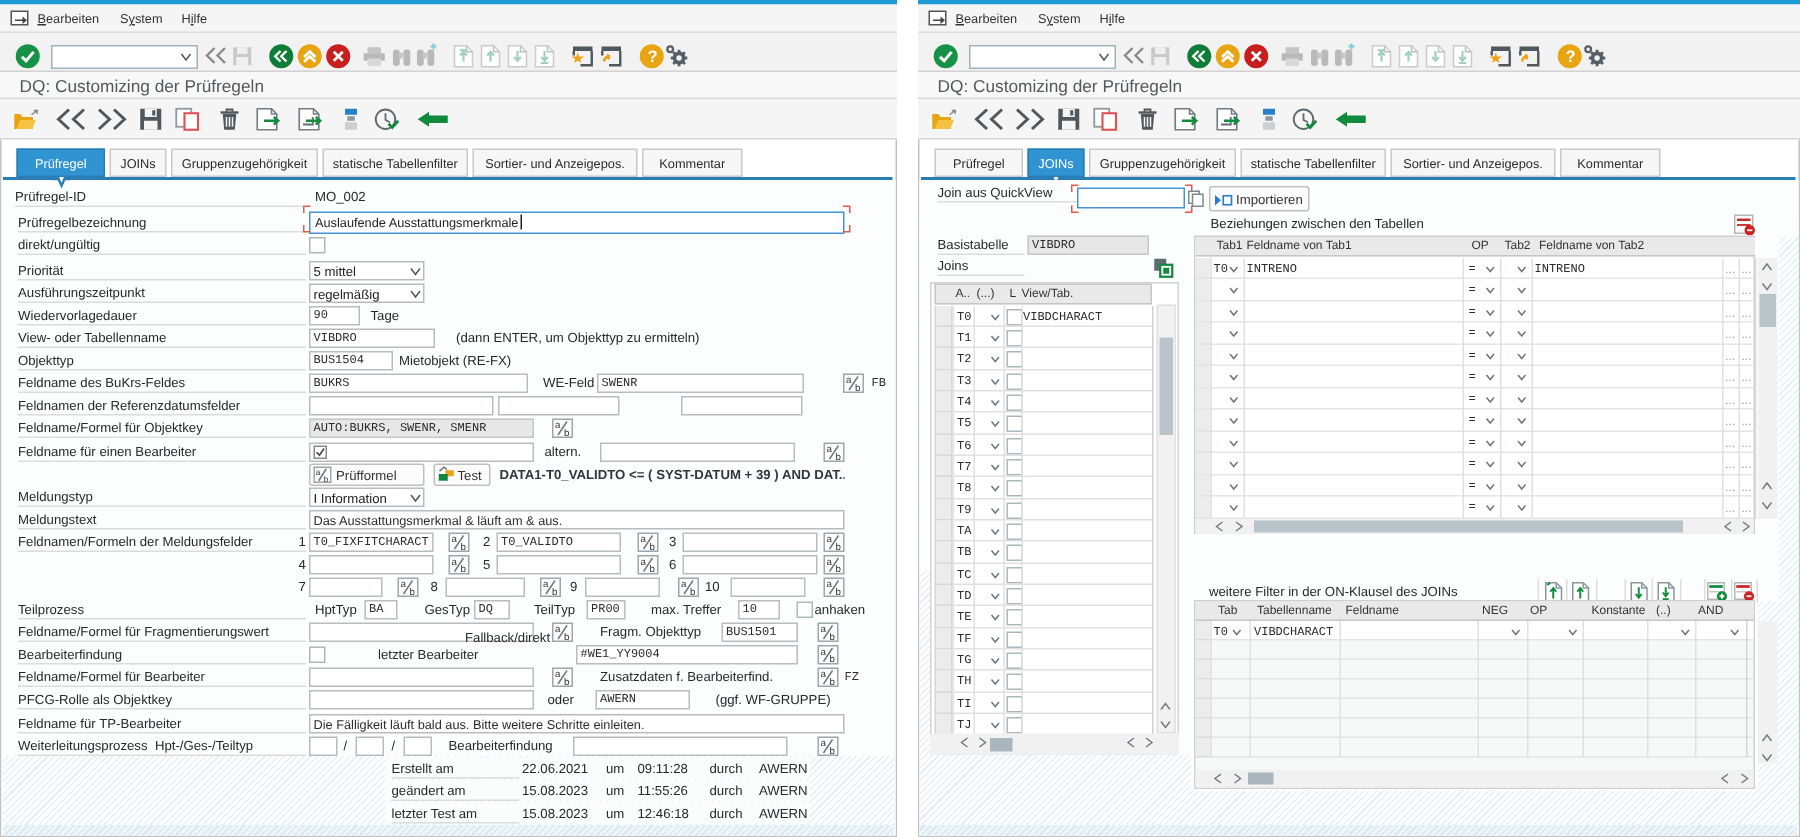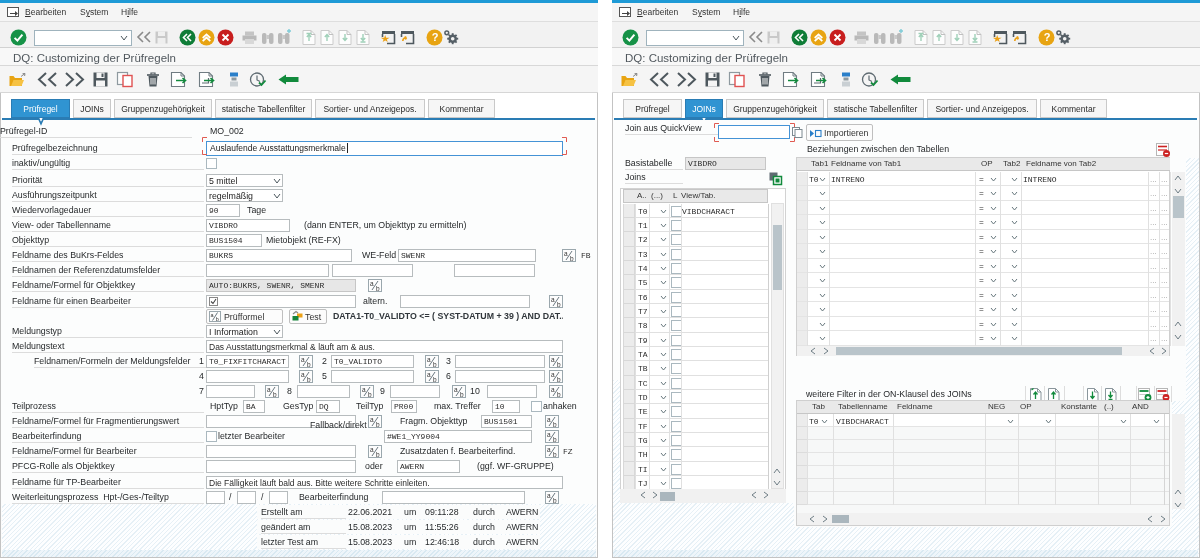--- a/index.html
+++ b/index.html
@@ -193,37 +193,37 @@
 <div class="ab" style="left:114px;top:99px;width:98px;height:19px;background:#f6f6f6;color:#2b2b2b;border:1px solid #c9c9c9;font-size:8.5px;text-align:center;line-height:18px;white-space:nowrap;overflow:hidden">Gruppenzugehörigkeit</div>
 <div class="ab" style="left:215px;top:99px;width:97px;height:19px;background:#f6f6f6;color:#2b2b2b;border:1px solid #c9c9c9;font-size:8.5px;text-align:center;line-height:18px;white-space:nowrap;overflow:hidden">statische Tabellenfilter</div>
 <div class="ab" style="left:315px;top:99px;width:110px;height:19px;background:#f6f6f6;color:#2b2b2b;border:1px solid #c9c9c9;font-size:8.5px;text-align:center;line-height:18px;white-space:nowrap;overflow:hidden">Sortier- und Anzeigepos.</div>
 <div class="ab" style="left:428px;top:99px;width:67px;height:19px;background:#f6f6f6;color:#2b2b2b;border:1px solid #c9c9c9;font-size:8.5px;text-align:center;line-height:18px;white-space:nowrap;overflow:hidden">Kommentar</div>
 <div class="ab" style="left:2px;top:118px;width:593px;height:2px;background:#2a7cb4"></div>
 <div class="ab" style="left:1px;top:120px;width:596px;height:437px;background:#fcfdfd"></div>
 <svg style="left:34.5px;top:118px" width="12" height="8">
 <path d="M0 1.2 L4 1.2 L6 5.5 L8 1.2 L12 1.2" fill="none" stroke="#2a7cb4" stroke-width="1.8"></path>
 <path d="M4.4 0 L6 3.8 L7.6 0 Z" fill="#fbfcfd"></path>
   </svg>
-<div class="lbl ul" style="left:0;top:125px;width:192px;">Prüfregel-ID</div>
+<div class="lbl ul" style="left:10px;top:125px;width:192px;">Prüfregel-ID</div>
 <div class="lbl" style="left:210px;top:125px;">MO_002</div>
 <div class="lbl ul" style="left:12px;top:142px;width:192px;">Prüfregelbezeichnung</div>
 <div class="ab" style="left:206px;top:141px;width:357px;height:15px;background:#fff;border:1px solid #4593d6;font-size:8.5px;color:#222;line-height:13px;padding:0 3px">Auslaufende Ausstattungsmerkmale<span style="border-left:1px solid #222;margin-left:1px"></span></div>
 <svg style="left:202px;top:137px" width="5" height="5">
     <path d="M0.5 5 L0.5 0.5 L5 0.5" fill="none" stroke="#e05b52"></path>
   </svg>
 <svg style="left:562px;top:137px" width="5" height="5">
     <path d="M0 0.5 L4.5 0.5 L4.5 5" fill="none" stroke="#e05b52"></path>
   </svg>
 <svg style="left:202px;top:150px" width="5" height="5">
     <path d="M0.5 0 L0.5 4.5 L5 4.5" fill="none" stroke="#e05b52"></path>
   </svg>
 <svg style="left:562px;top:150px" width="5" height="5">
     <path d="M0 4.5 L4.5 4.5 L4.5 0" fill="none" stroke="#e05b52"></path>
   </svg>
-<div class="lbl ul" style="left:12px;top:157px;width:192px;">inaktiv/ungültig</div>
+<div class="lbl ul" style="left:12px;top:157px;width:192px;">direkt/ungültig</div>
 <div class="cb" style="left:206px;top:158px"></div>
 <div class="lbl ul" style="left:12px;top:174px;width:192px;">Priorität</div>
 <div class="dd" style="left:206px;top:174px;width:77px;height:13px;">5 mittel</div>
 <svg style="left:274px;top:178px" width="7" height="7">
     <polyline points="0,1 3.0,5 6,1" fill="none" stroke="#4a565c" stroke-width="1.0"></polyline>
   </svg>
 <div class="lbl ul" style="left:12px;top:189px;width:192px;">Ausführungszeitpunkt</div>
 <div class="dd" style="left:206px;top:189px;width:77px;height:13px;">regelmäßig</div>
 <svg style="left:274px;top:193px" width="7" height="7">
     <polyline points="0,1 3.0,5 6,1" fill="none" stroke="#4a565c" stroke-width="1.0"></polyline>
@@ -288,21 +288,21 @@
 <rect x="0.5" y="5" width="6" height="4.5" fill="#15843b"></rect>
   </svg>
 <div class="lbl" style="left:333px;top:310px;font-weight:bold;color:#30363b;width:230px;overflow:hidden">DATA1-T0_VALIDTO &lt;= ( SYST-DATUM + 39 ) AND DAT...</div>
 <div class="lbl ul" style="left:12px;top:325px;width:192px;">Meldungstyp</div>
 <div class="dd" style="left:206px;top:325px;width:77px;height:13px;">I Information</div>
 <svg style="left:274px;top:329px" width="7" height="7">
     <polyline points="0,1 3.0,5 6,1" fill="none" stroke="#4a565c" stroke-width="1.0"></polyline>
   </svg>
 <div class="lbl ul" style="left:12px;top:340px;width:192px;">Meldungstext</div>
 <div class="fld flds" style="left:206px;top:340px;width:357px;height:13px">Das Ausstattungsmerkmal &amp; läuft am &amp; aus.</div>
-<div class="lbl ul" style="left:12px;top:355px;width:192px;margin-left:22px;">Feldnamen/Formeln der Meldungsfelder</div>
+<div class="lbl ul" style="left:12px;top:355px;width:192px;">Feldnamen/Formeln der Meldungsfelder</div>
 <div class="lbl" style="left:199px;top:355px;">1</div>
 <div class="fld" style="left:206px;top:355px;width:83px;height:13px;">T0_FIXFITCHARACT</div>
 <svg style="left:299px;top:355px" width="14" height="13">
 <rect x="0.5" y="0.5" width="13" height="12" fill="#fdfdfd" stroke="#9aa7ad"></rect>
 <line x1="10" y1="2" x2="4" y2="11" stroke="#6b7880" stroke-width="1"></line>
 <text x="2" y="6.5" font-size="6.5" font-family="Liberation Sans" fill="#333">a</text>
 <text x="8" y="11.5" font-size="6.5" font-family="Liberation Sans" fill="#333">b</text>
 </svg>
 <div class="lbl" style="left:322px;top:355px;">2</div>
 <div class="fld" style="left:331px;top:355px;width:83px;height:13px;">T0_VALIDTO</div>
@@ -398,21 +398,21 @@
 <div class="lbl" style="left:400px;top:415px;">Fragm. Objekttyp</div>
 <div class="fld" style="left:481px;top:415px;width:51px;height:13px;">BUS1501</div>
 <svg style="left:545px;top:415px" width="14" height="13">
 <rect x="0.5" y="0.5" width="13" height="12" fill="#fdfdfd" stroke="#9aa7ad"></rect>
 <line x1="10" y1="2" x2="4" y2="11" stroke="#6b7880" stroke-width="1"></line>
 <text x="2" y="6.5" font-size="6.5" font-family="Liberation Sans" fill="#333">a</text>
 <text x="8" y="11.5" font-size="6.5" font-family="Liberation Sans" fill="#333">b</text>
 </svg>
 <div class="lbl ul" style="left:12px;top:430px;width:192px;">Bearbeiterfindung</div>
 <div class="cb" style="left:206px;top:431px"></div>
-<div class="lbl" style="left:218px;top:430px;">letzter Bearbeiter</div>
+<div class="lbl" style="left:218px;top:430px;padding-left:34px;">letzter Bearbeiter</div>
 <div class="lbl" style="left:310px;top:419px;">Fallback/direkt</div>
 <div class="fld" style="left:384px;top:430px;width:148px;height:13px;">#WE1_YY9004</div>
 <svg style="left:545px;top:430px" width="14" height="13">
 <rect x="0.5" y="0.5" width="13" height="12" fill="#fdfdfd" stroke="#9aa7ad"></rect>
 <line x1="10" y1="2" x2="4" y2="11" stroke="#6b7880" stroke-width="1"></line>
 <text x="2" y="6.5" font-size="6.5" font-family="Liberation Sans" fill="#333">a</text>
 <text x="8" y="11.5" font-size="6.5" font-family="Liberation Sans" fill="#333">b</text>
 </svg>
 <div class="lbl ul" style="left:12px;top:445px;width:192px;">Feldname/Formel für Bearbeiter</div>
 <div class="fld" style="left:206px;top:445px;width:150px;height:13px;"></div>

